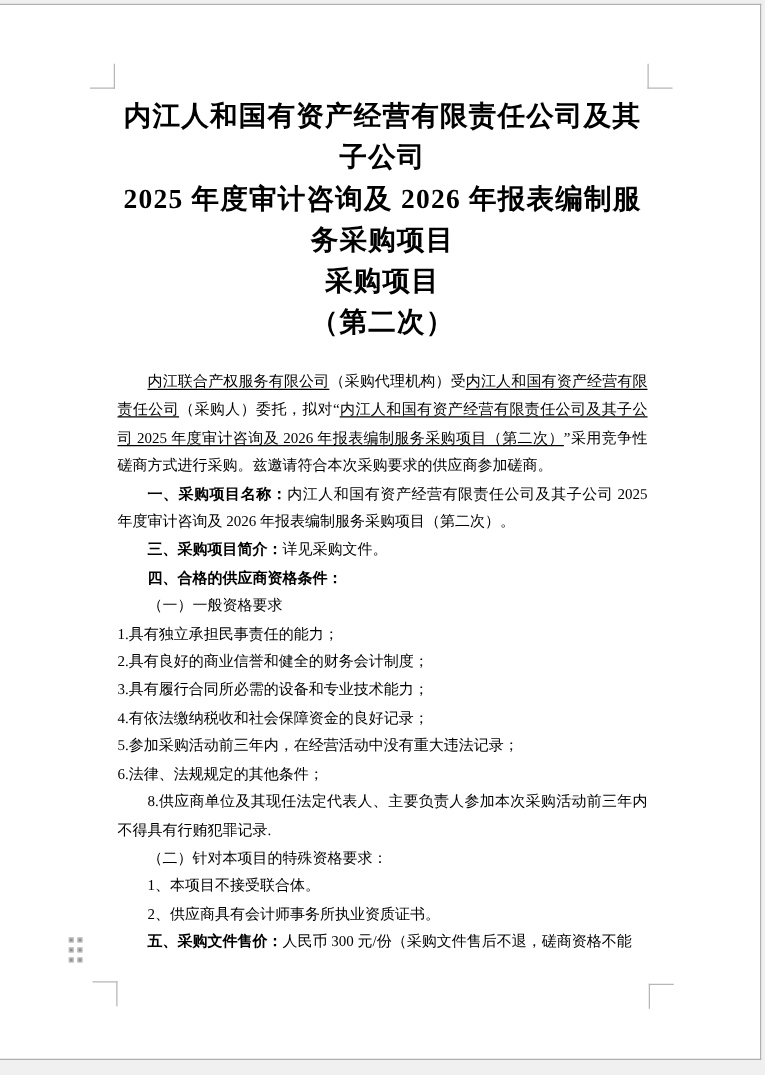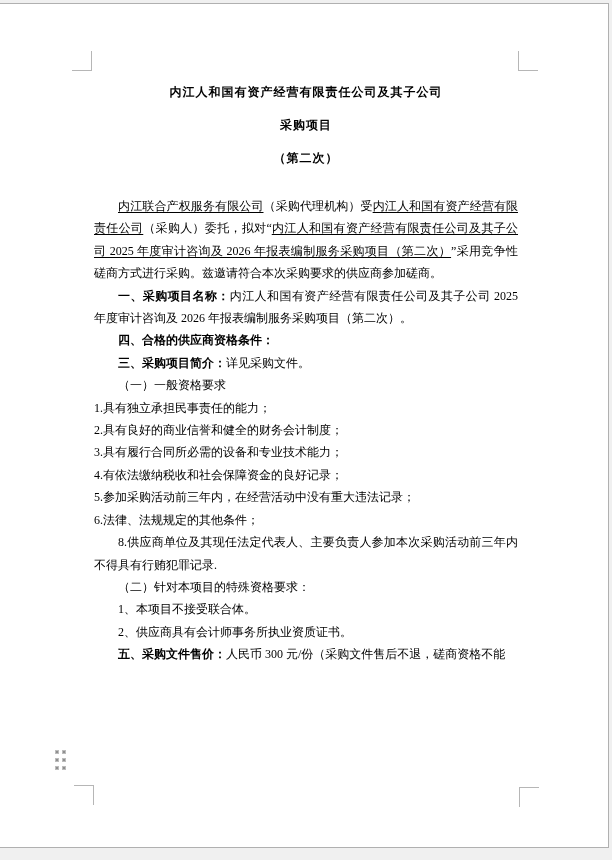--- a/index.html
+++ b/index.html
@@ -32,21 +32,21 @@
     position:absolute;left:55px;top:746px;
     display:grid;grid-template-columns:repeat(2,4px);grid-auto-rows:4px;gap:4px 3px;
   }
   .grid-handle .dot{
     background:var(--handle-dot);
     box-shadow:inset 0 0 0 1px #ffffff66;
   }
   
   .text-col{position:absolute;left:94px;top:72px;width:424px;}
   .doc-title{
-    text-align:center;font-weight:bold;font-size:12px;line-height:33px;letter-spacing:1px;
+    text-align:center;font-weight:bold;font-size:22px;line-height:33px;letter-spacing:1px;
   }
   .doc-body{
     margin-top:20px;font-size:12px;line-height:22.4px;text-align:justify;
   }
   .para{margin:0;padding:0;}
   .indent0{text-indent:0;}
   .indent2{text-indent:2em;}
   .doc-body .b{font-weight:bold;}
   .doc-body .u{text-decoration:underline;text-underline-offset:2px;}
 </style>
@@ -65,28 +65,29 @@
     <div class="dot"></div>
     <div class="dot"></div>
     <div class="dot"></div>
     <div class="dot"></div>
     <div class="dot"></div>
   </div>
 
   <div class="text-col">
     <div class="doc-title">
         <div>内江人和国有资产经营有限责任公司及其子公司</div>
+        <div>2025 年度审计咨询及 2026 年报表编制服务采购项目</div>
         <div>采购项目</div>
         <div>（第二次）</div>
       </div>
     <div class="doc-body">
         <p class="para indent2"><span class="u">内江联合产权服务有限公司</span><span>（采购代理机构）受</span><span class="u">内江人和国有资产经营有限责任公司</span><span>（采购人）委托，拟对“</span><span class="u">内江人和国有资产经营有限责任公司及其子公司 2025 年度审计咨询及 2026 年报表编制服务采购项目（第二次）</span><span>”采用竞争性磋商方式进行采购。兹邀请符合本次采购要求的供应商参加磋商。</span></p>
         <p class="para indent2"><span class="b">一、采购项目名称：</span><span>内江人和国有资产经营有限责任公司及其子公司 2025 年度审计咨询及 2026 年报表编制服务采购项目（第二次）。</span></p>
+        <p class="para indent2"><span class="b">三、采购项目简介：</span><span>详见采购文件。</span></p>
         <p class="para indent2"><span class="b">四、合格的供应商资格条件：</span></p>
-        <p class="para indent2"><span class="b">三、采购项目简介：</span><span>详见采购文件。</span></p>
         <p class="para indent2"><span>（一）一般资格要求</span></p>
         <p class="para indent0"><span>1.具有独立承担民事责任的能力；</span></p>
         <p class="para indent0"><span>2.具有良好的商业信誉和健全的财务会计制度；</span></p>
         <p class="para indent0"><span>3.具有履行合同所必需的设备和专业技术能力；</span></p>
         <p class="para indent0"><span>4.有依法缴纳税收和社会保障资金的良好记录；</span></p>
         <p class="para indent0"><span>5.参加采购活动前三年内，在经营活动中没有重大违法记录；</span></p>
         <p class="para indent0"><span>6.法律、法规规定的其他条件；</span></p>
         <p class="para indent2"><span>8.供应商单位及其现任法定代表人、主要负责人参加本次采购活动前三年内不得具有行贿犯罪记录.</span></p>
         <p class="para indent2"><span>（二）针对本项目的特殊资格要求：</span></p>
         <p class="para indent2"><span>1、本项目不接受联合体。</span></p>

